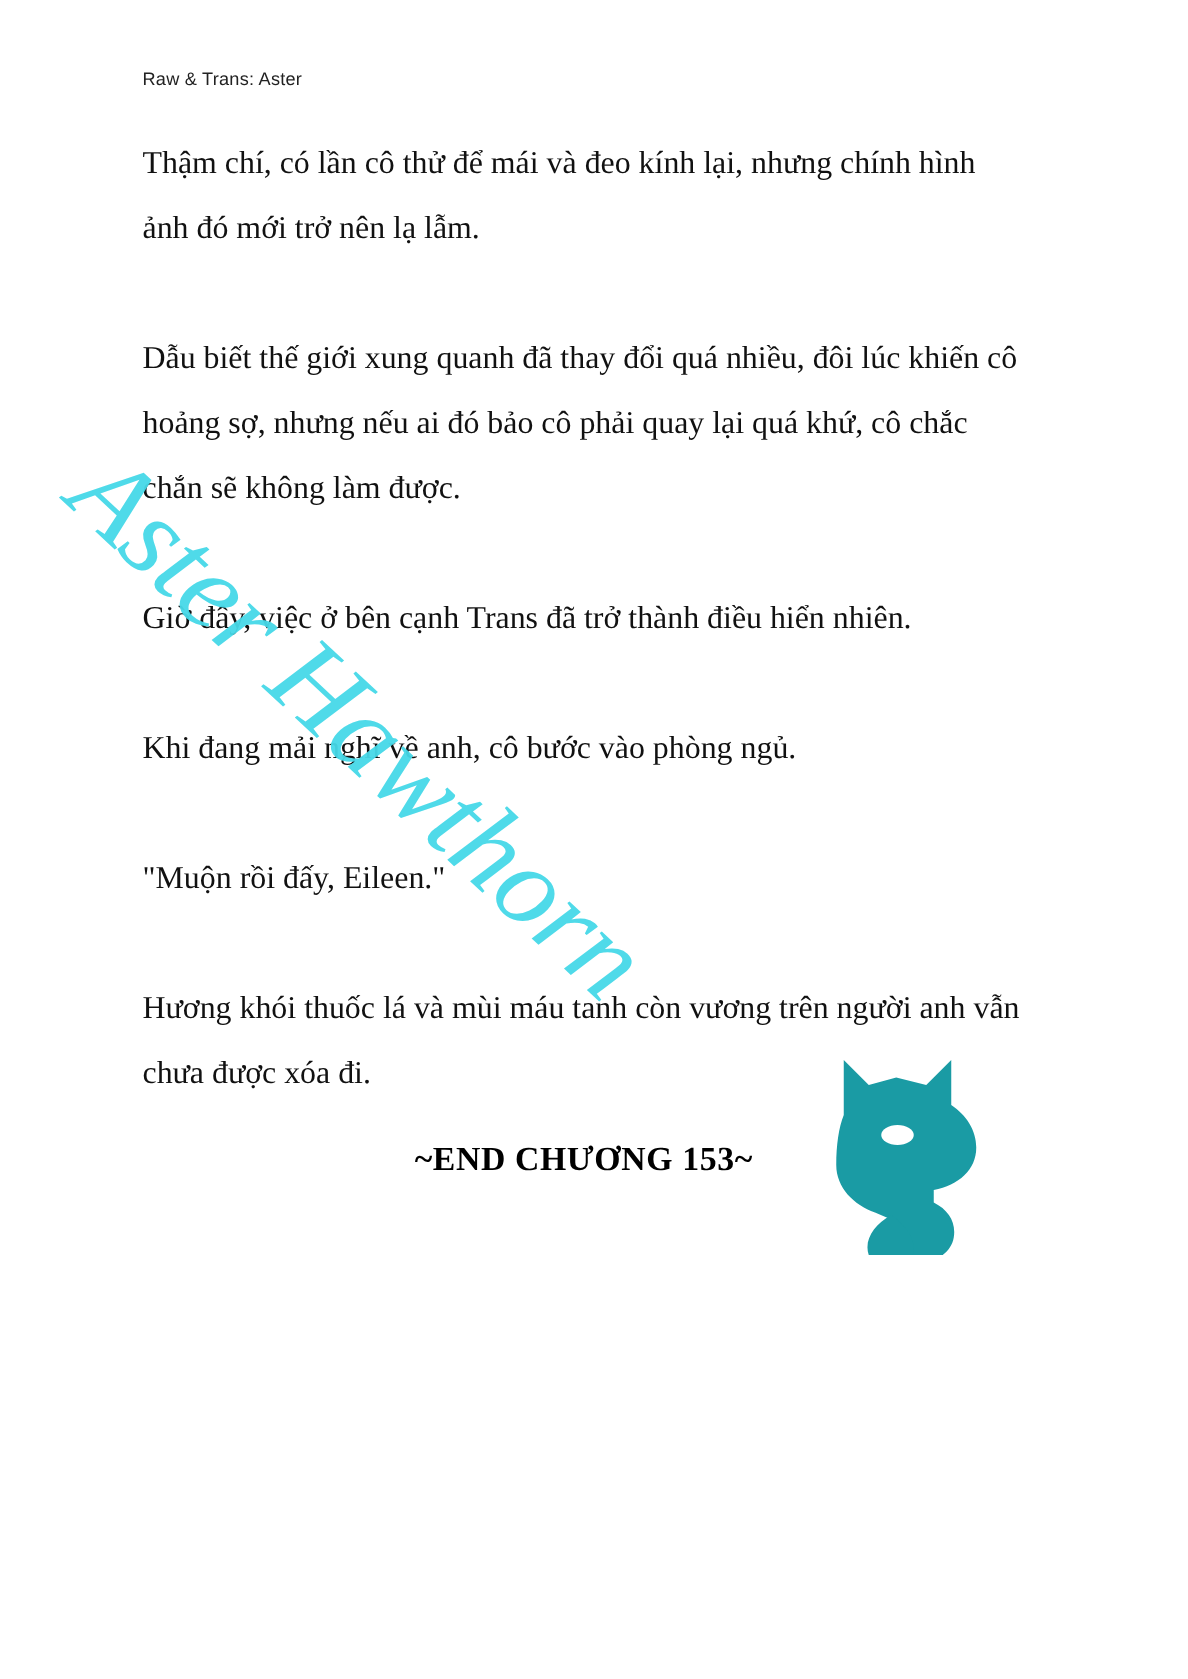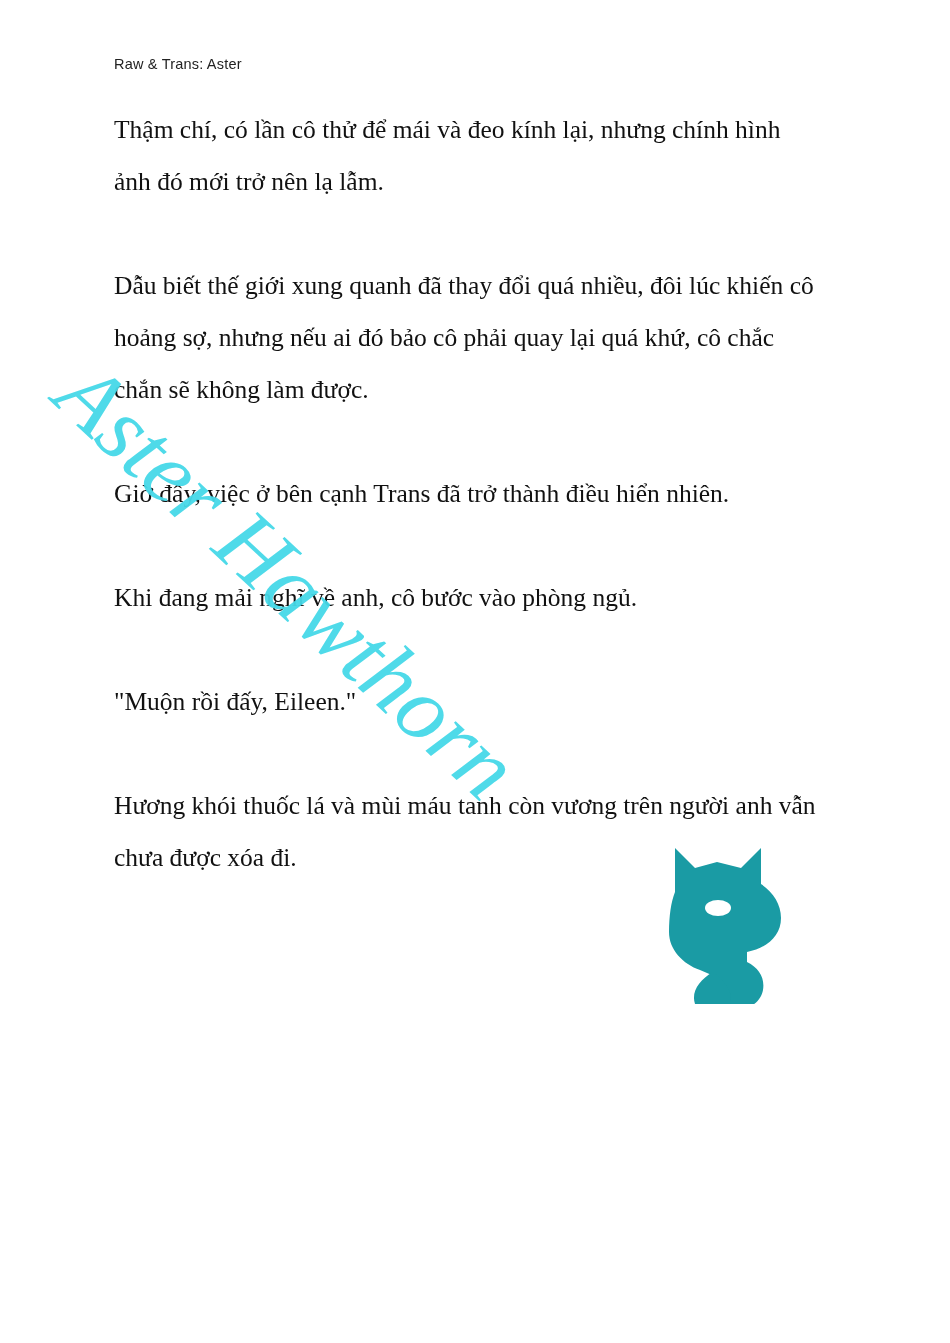--- a/index.html
+++ b/index.html
@@ -92,20 +92,21 @@
 
   <div class="credit">Raw &amp; Trans: Aster</div>
 
   <div class="content">
     <p class="para">Thậm chí, có lần cô thử để mái và đeo kính lại, nhưng chính hình ảnh đó mới trở nên lạ lẫm.</p>
     <p class="para">Dẫu biết thế giới xung quanh đã thay đổi quá nhiều, đôi lúc khiến cô hoảng sợ, nhưng nếu ai đó bảo cô phải quay lại quá khứ, cô chắc chắn sẽ không làm được.</p>
     <p class="para">Giờ đây, việc ở bên cạnh Trans đã trở thành điều hiển nhiên.</p>
     <p class="para">Khi đang mải nghĩ về anh, cô bước vào phòng ngủ.</p>
     <p class="para">"Muộn rồi đấy, Eileen."</p>
     <p class="para last">Hương khói thuốc lá và mùi máu tanh còn vương trên người anh vẫn chưa được xóa đi.</p>
+    <div class="end-line">~END CHƯƠNG 153~</div>
   </div>
 
   <div class="watermark">
     <div class="watermark-text">Aster Hawthorn</div>
   </div>
 
   <div class="cat-logo">
     <svg viewBox="0 0 135 190" width="135" height="190" aria-hidden="true">
       <g fill="#1a9ba4">
         <path d="M20 62 L20 18 L40 38 L62 32 L86 38 L106 18 L106 54

